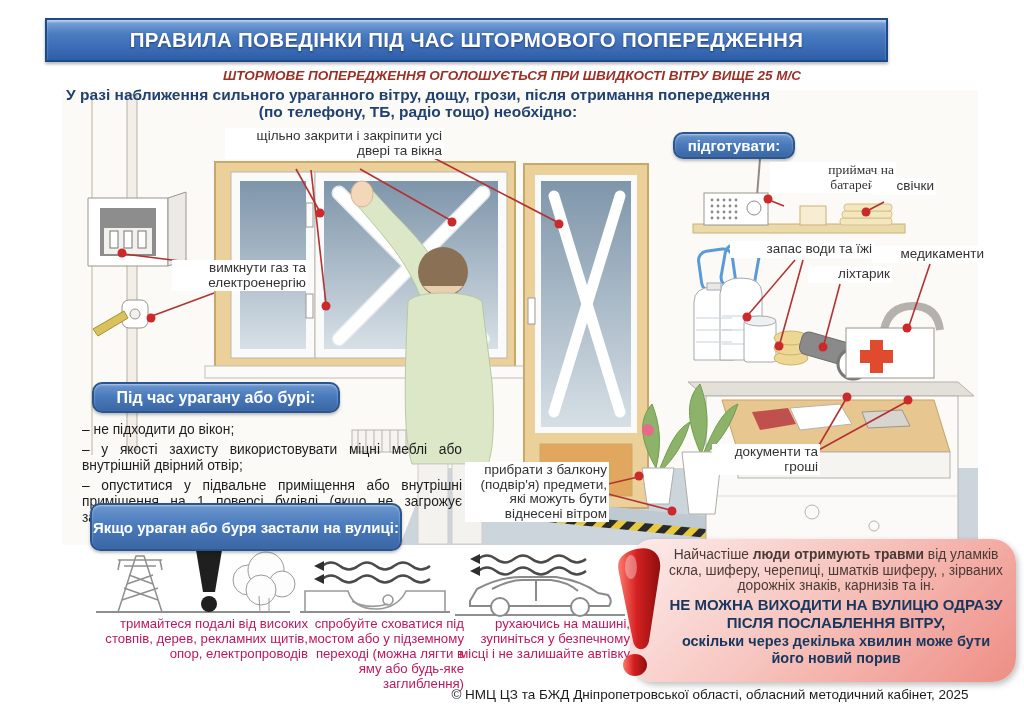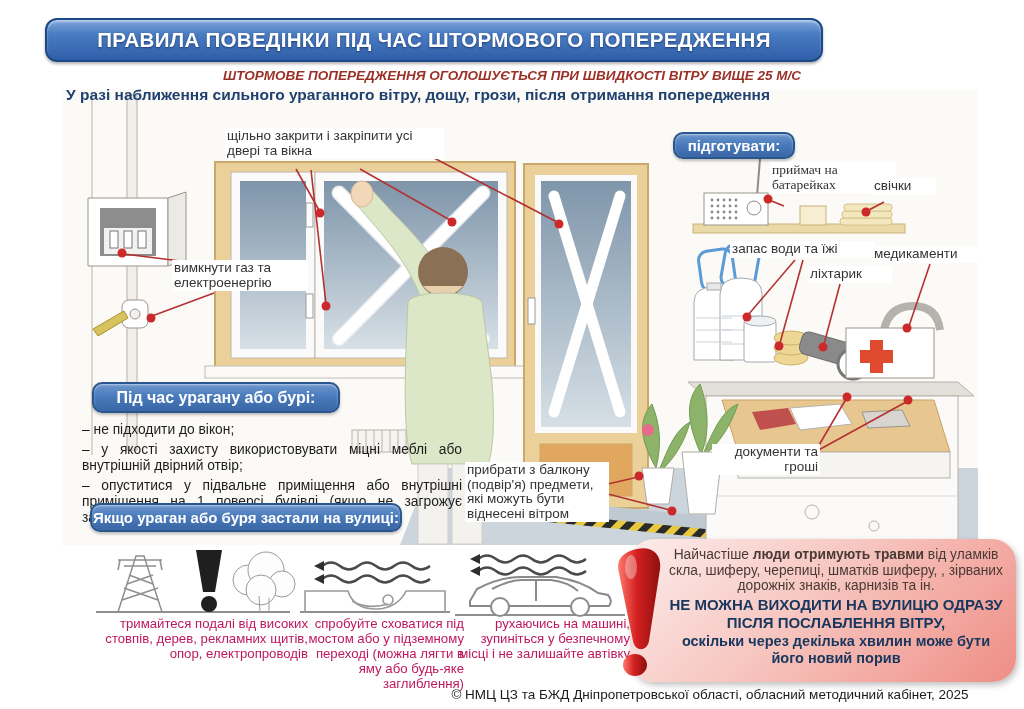--- a/index.html
+++ b/index.html
@@ -1,34 +1,34 @@
 <!DOCTYPE html>
 <html><head>
 <meta charset="utf-8">
 <style>
   html,body{margin:0;padding:0;}
   body{font-family:"Liberation Sans", sans-serif;}
   #poster{position:relative;width:1024px;height:709px;background:#ffffff;overflow:hidden;}
   #scene{position:absolute;left:0;top:0;z-index:1;}
 
-  .banner{position:absolute;left:45px;top:18px;width:778px;height:44px;z-index:3;
+  .banner{position:absolute;left:45px;top:18px;width:843px;height:44px;z-index:3;
     background:linear-gradient(180deg,#7fa7da 0%,#4a7cc2 35%,#2e5ea8 100%);
-    border:2px solid #1d4a86;border-radius:12px;box-sizing:border-box;
+    border:2px solid #1d4a86;border-radius:0;box-sizing:border-box;
     display:flex;align-items:center;justify-content:center;
     box-shadow:inset 0 2px 2px rgba(255,255,255,.45), 0 2px 3px rgba(0,0,0,.3);}
   .banner span{color:#fff;font-weight:bold;font-size:20.5px;letter-spacing:.3px;
     text-shadow:0 1px 2px rgba(10,20,60,.55);}
 
   .subtitle{position:absolute;left:0;top:68px;width:1024px;text-align:center;z-index:3;
     color:#9b3026;font-weight:bold;font-style:italic;font-size:13.5px;}
   .intro{position:absolute;left:0;top:86px;width:836px;text-align:center;z-index:3;
     color:#1f4171;font-weight:bold;font-size:15.5px;line-height:1.1;}
 
   .lbl{position:absolute;z-index:3;background:#ffffff;color:#333;font-size:13.5px;
-    line-height:1.08;text-align:left;padding:1px 2px;}
+    line-height:1.08;text-align:right;padding:1px 2px;}
   .lbl.left{text-align:right;}
 
   .callout{position:absolute;z-index:3;background:linear-gradient(180deg,#6d97cc 0%,#4a7bbd 45%,#3a66a4 100%);
     border:2px solid #29568f;border-radius:10px;box-sizing:border-box;
     color:#fff;font-weight:bold;display:flex;align-items:center;justify-content:center;
     box-shadow:inset 0 1px 2px rgba(255,255,255,.5), 0 2px 3px rgba(0,0,0,.25);}
 
   .rules{position:absolute;left:78px;top:418px;width:388px;z-index:3;
     color:#1d1d1d;font-size:13.8px;line-height:1.16;text-align:justify;}
   .rules div{margin:4px;}
@@ -320,20 +320,21 @@
         <circle cx="580" cy="607" r="9" fill="#ffffff"></circle>
     </g>
   </svg>
 
   <div class="banner">
     <span>ПРАВИЛА ПОВЕДІНКИ ПІД ЧАС ШТОРМОВОГО ПОПЕРЕДЖЕННЯ</span>
   </div>
   <div class="subtitle">ШТОРМОВЕ ПОПЕРЕДЖЕННЯ ОГОЛОШУЄТЬСЯ ПРИ ШВИДКОСТІ ВІТРУ ВИЩЕ 25 М/С</div>
   <div class="intro">
     <div>У разі наближення сильного ураганного вітру, дощу, грози, після отримання попередження</div>
+    <div>(по телефону, ТБ, радіо тощо) необхідно:</div>
   </div>
 
   <div class="lbl" style="left:225px;top:128px;width:215px;">щільно закрити і закріпити усі двері та вікна</div>
   <div class="lbl" style="left:172px;top:260px;width:132px;">вимкнути газ та електроенергію</div>
 
   <div class="callout" style="left:673px;top:132px;width:122px;height:27px;font-size:15px;">підготувати:</div>
 
   <div class="lbl" style="left:770px;top:162px;width:122px;font-family:Liberation Serif, serif;">приймач на батарейках</div>
   <div class="lbl" style="left:872px;top:178px;width:60px;">свічки</div>
   <div class="lbl" style="left:730px;top:241px;width:140px;">запас води та їжі</div>
@@ -343,21 +344,21 @@
   <div class="lbl" style="left:465px;top:462px;width:140px;">прибрати з балкону (подвір'я) предмети, які можуть бути віднесені вітром</div>
 
   <div class="callout" style="left:92px;top:382px;width:248px;height:31px;font-size:16px;">Під час урагану або бурі:</div>
 
   <div class="rules">
     <div>– не підходити до вікон;</div>
     <div>– у якості захисту використовувати міцні меблі або внутрішній двірний отвір;</div>
     <div>– опуститися у підвальне приміщення або внутрішні приміщення на 1 поверсі будівлі (якщо не загрожує затоплення)</div>
   </div>
 
-  <div class="callout" style="left:90px;top:503px;width:312px;height:29px;font-size:15px;">Якщо ураган або буря застали на вулиці:</div>
+  <div class="callout" style="left:90px;top:503px;width:312px;height:48px;font-size:15px;">Якщо ураган або буря застали на вулиці:</div>
 
   <div class="cap" style="left:103px;top:617px;width:205px;">тримайтеся подалі від високих стовпів, дерев, рекламних щитів, опор, електропроводів</div>
   <div class="cap" style="left:290px;top:617px;width:174px;">спробуйте сховатися під мостом або у підземному переході (можна лягти в яму або будь-яке заглиблення)</div>
   <div class="cap" style="left:452px;top:617px;width:178px;">рухаючись на машині, зупиніться у безпечному місці і не залишайте автівку</div>
 
   <div class="warnbox">
     <div class="p1"><span>Найчастіше </span><b>люди отримують травми</b><span> від уламків скла, шиферу, черепиці, шматків шиферу, , зірваних дорожніх знаків, карнизів та ін.</span></div>
     <div class="p2">НЕ МОЖНА ВИХОДИТИ НА ВУЛИЦЮ ОДРАЗУ ПІСЛЯ ПОСЛАБЛЕННЯ ВІТРУ,</div>
     <div class="p3">оскільки через декілька хвилин може бути його новий порив</div>
   </div>

